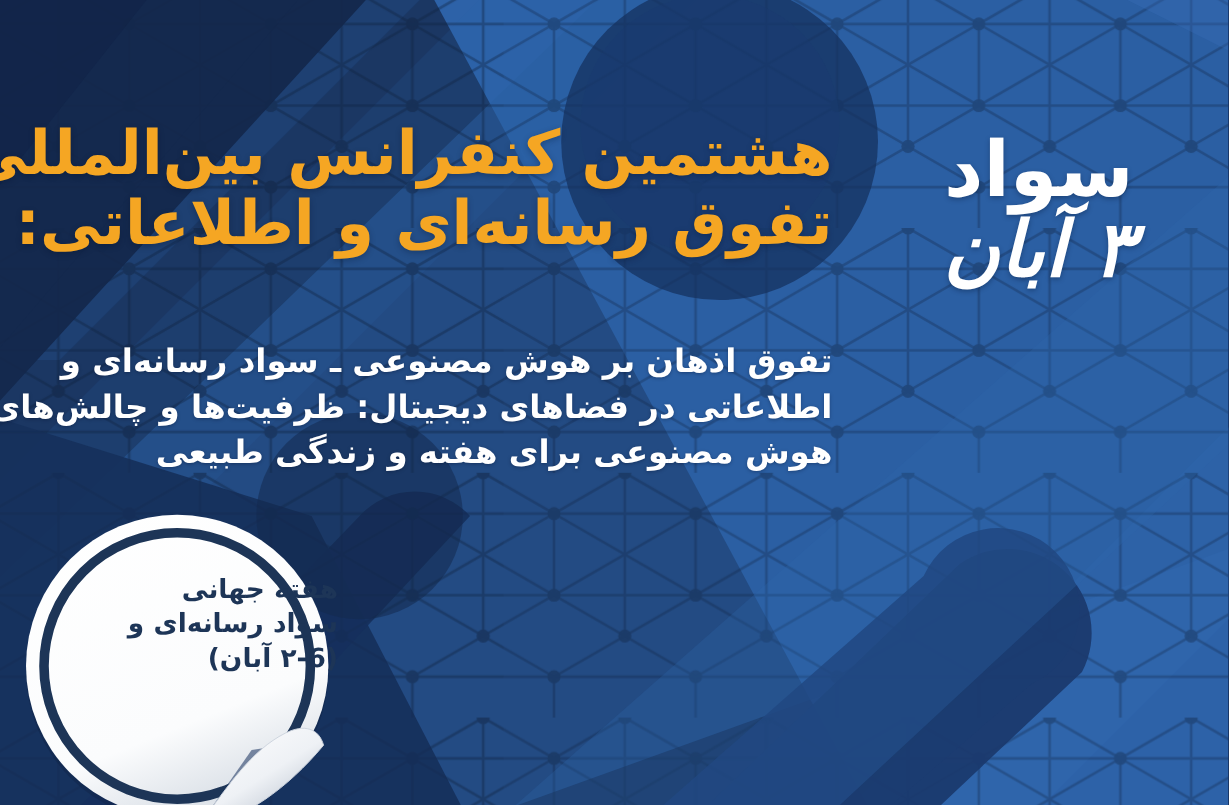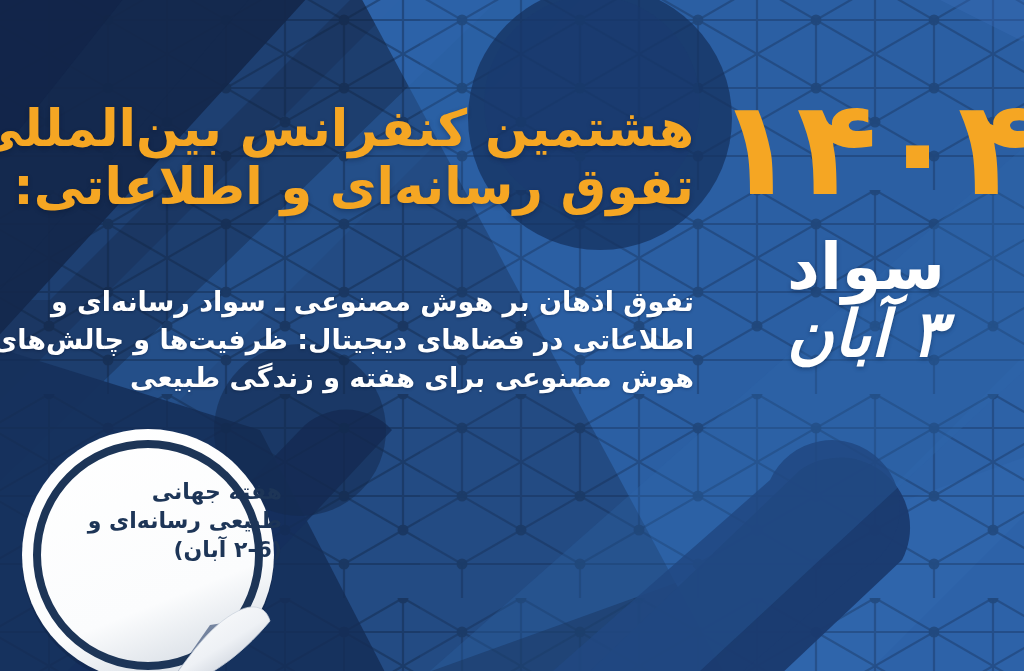--- a/index.html
+++ b/index.html
@@ -206,21 +206,20 @@
       <div class="title-line">تفوق رسانه‌ای و اطلاعاتی:</div>
     </div>
 
     <div class="subtitle-block">
       <div class="subtitle-line">تفوق اذهان بر هوش مصنوعی ـ سواد رسانه‌ای و</div>
       <div class="subtitle-line">اطلاعاتی در فضاهای دیجیتال: ظرفیت‌ها و چالش‌های</div>
       <div class="subtitle-line">هوش مصنوعی برای هفته و زندگی طبیعی</div>
     </div>
 
     <div class="right-col">
-      <div class="year">۱۴۰۴</div>
       <div class="date-line date-1">سواد</div>
       <div class="date-line date-2">۳ آبان</div>
     </div>
 
     <div class="sticker">
       <svg class="sticker-svg" viewBox="0 0 268 268" xmlns="http://www.w3.org/2000/svg">
         <defs>
           <linearGradient id="stickerShade" x1="0" y1="0" x2="0.4" y2="1">
             <stop offset="0%" stop-color="#ffffff"></stop>
             <stop offset="78%" stop-color="#fbfcfd"></stop>
@@ -243,19 +242,19 @@
         <circle cx="134" cy="130" r="111" fill="none" stroke="#1d3557" stroke-width="8"></circle>
 
         <g clip-path="url(#circClip)">
           <path d="M 262 190 L 150 266 L 196 200 Z" fill="#16305c" opacity="0.55"></path>
         </g>
         <path d="M 256 196 C 226 232 190 258 150 266 C 176 230 196 200 224 186 C 240 178 252 182 256 196 Z" fill="url(#curl2)" stroke="#cdd4de" stroke-width="0.8"></path>
       </svg>
 
       <div class="sticker-text">
         <div class="st-line">هفته جهانی</div>
-        <div class="st-line">طبیعی رسانه‌ای و</div>
+        <div class="st-line">سواد رسانه‌ای و</div>
         <div class="st-line num">(۲-6 آبان)</div>
       </div>
     </div>
 
   </div>
 </div>
 
 </body></html>

